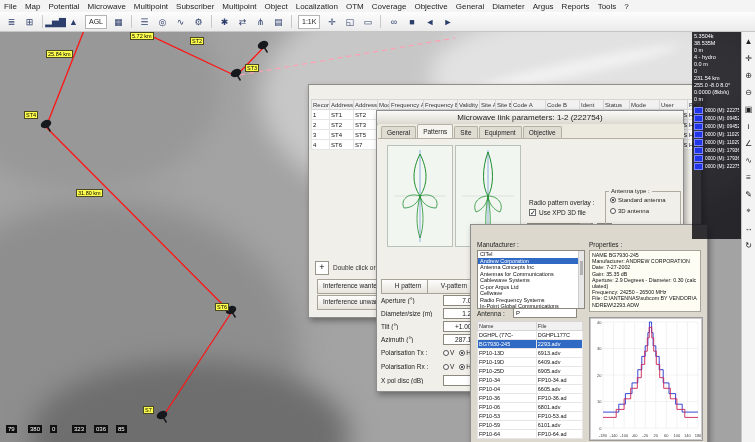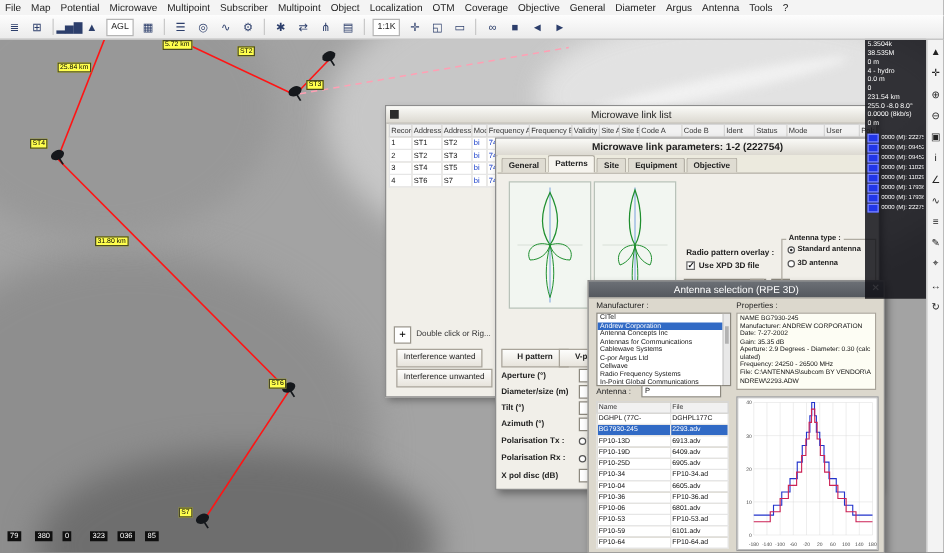--- a/index.html
+++ b/index.html
@@ -79,21 +79,21 @@
   .hint{position:absolute;left:24px;top:179px;font-size:6.5px;color:#333;}
   .btn{position:absolute;border:1px solid #a8a399;background:linear-gradient(#fdfdfc,#e7e4dc);
        font-size:6.5px;height:13px;line-height:12px;padding:0 5px;color:#222;white-space:nowrap;}
   .b-iw{left:8px;top:194px;}
   .b-iu{left:8px;top:210px;}
   .checkbox{width:7px;height:7px;border:1px solid #6b6b6b;background:#fff;display:inline-block;box-sizing:border-box;}
   .checkbox.checked::after{content:"✓";display:block;font-size:7px;line-height:6px;text-align:center;color:#111;}
   .cb-list{position:absolute;left:88px;top:222px;}
 
   
-  .w-params{left:396px;top:110px;width:306px;height:280px;z-index:15;font-weight:bold;}
+  .w-params{left:376px;top:110px;width:306px;height:280px;z-index:15;}
   .tabs{position:absolute;top:13px;left:1px;width:303px;height:14px;background:#eceade;
         border-bottom:1px solid #b4b0a6;display:flex;align-items:flex-end;padding-left:3px;}
   .tab{font-size:6.5px;height:11px;line-height:11px;padding:0 5px;border:1px solid #b4b0a6;
        border-bottom:none;background:#dfdcd2;margin-right:1px;border-radius:2px 2px 0 0;color:#222;}
   .tab.active{background:#f6f4ee;height:13px;line-height:13px;}
   .thumb{position:absolute;top:34px;width:64px;height:100px;background:#f2f6f1;border:1px solid #b9c2b9;}
   .t1{left:10px;} .t2{left:78px;}
   .thumb svg{width:100%;height:100%;display:block;}
   .p-label{position:absolute;left:152px;top:88px;font-size:6.5px;color:#222;}
   .xpd-row{position:absolute;left:152px;top:98px;display:flex;align-items:center;gap:3px;font-size:6.5px;color:#222;}
@@ -154,21 +154,21 @@
       <span>Subscriber</span>
       <span>Multipoint</span>
       <span>Object</span>
       <span>Localization</span>
       <span>OTM</span>
       <span>Coverage</span>
       <span>Objective</span>
       <span>General</span>
       <span>Diameter</span>
       <span>Argus</span>
-      <span>Antenna</span>
+      <span>Reports</span>
       <span>Tools</span>
       <span>?</span>
     </div>
 
   <div class="toolbar">
       <div class="tb-icon">≣</div>
       <div class="tb-icon">⊞</div>
       <div class="tb-sep"></div>
       <div class="tb-icon">▂▅▇</div>
       <div class="tb-icon">▲</div>
@@ -309,24 +309,20 @@
       <div class="rt-icon">∠</div>
       <div class="rt-icon">∿</div>
       <div class="rt-icon">≡</div>
       <div class="rt-icon">✎</div>
       <div class="rt-icon">⌖</div>
       <div class="rt-icon">↔</div>
       <div class="rt-icon">↻</div>
     </div>
 
   <div class="win w-list">
-    <div class="titlebar">
-      <span class="win-glyph"></span>
-      <span>Microwave link list</span>
-    </div>
     <table class="grid" id="link-table">
         <colgroup>
           <col style="width: 18px;">
           <col style="width: 24px;">
           <col style="width: 24px;">
           <col style="width: 12px;">
           <col style="width: 34px;">
           <col style="width: 34px;">
           <col style="width: 22px;">
           <col style="width: 16px;">
@@ -557,24 +553,20 @@
           </span>
         </div>
       </div>
     <div class="f-row xpol">
       <span class="f-label">X pol disc (dB)</span>
       <span class="f-value">0</span>
     </div>
   </div>
 
   <div class="win w-ant">
-    <div class="titlebar dark">
-      <span>Antenna selection (RPE 3D)</span>
-      <span class="close">✕</span>
-    </div>
     <div class="a-label l-man">Manufacturer :</div>
     <div class="listbox" id="man-list" able="true">
         <div class="list-item">CITel</div>
         <div class="list-item sel">Andrew Corporation</div>
         <div class="list-item">Antenna Concepts Inc</div>
         <div class="list-item">Antennas for Communications</div>
         <div class="list-item">Cablewave Systems</div>
         <div class="list-item">C-por Argus Ltd</div>
         <div class="list-item">Cellwave</div>
         <div class="list-item">Radio Frequency Systems</div>

